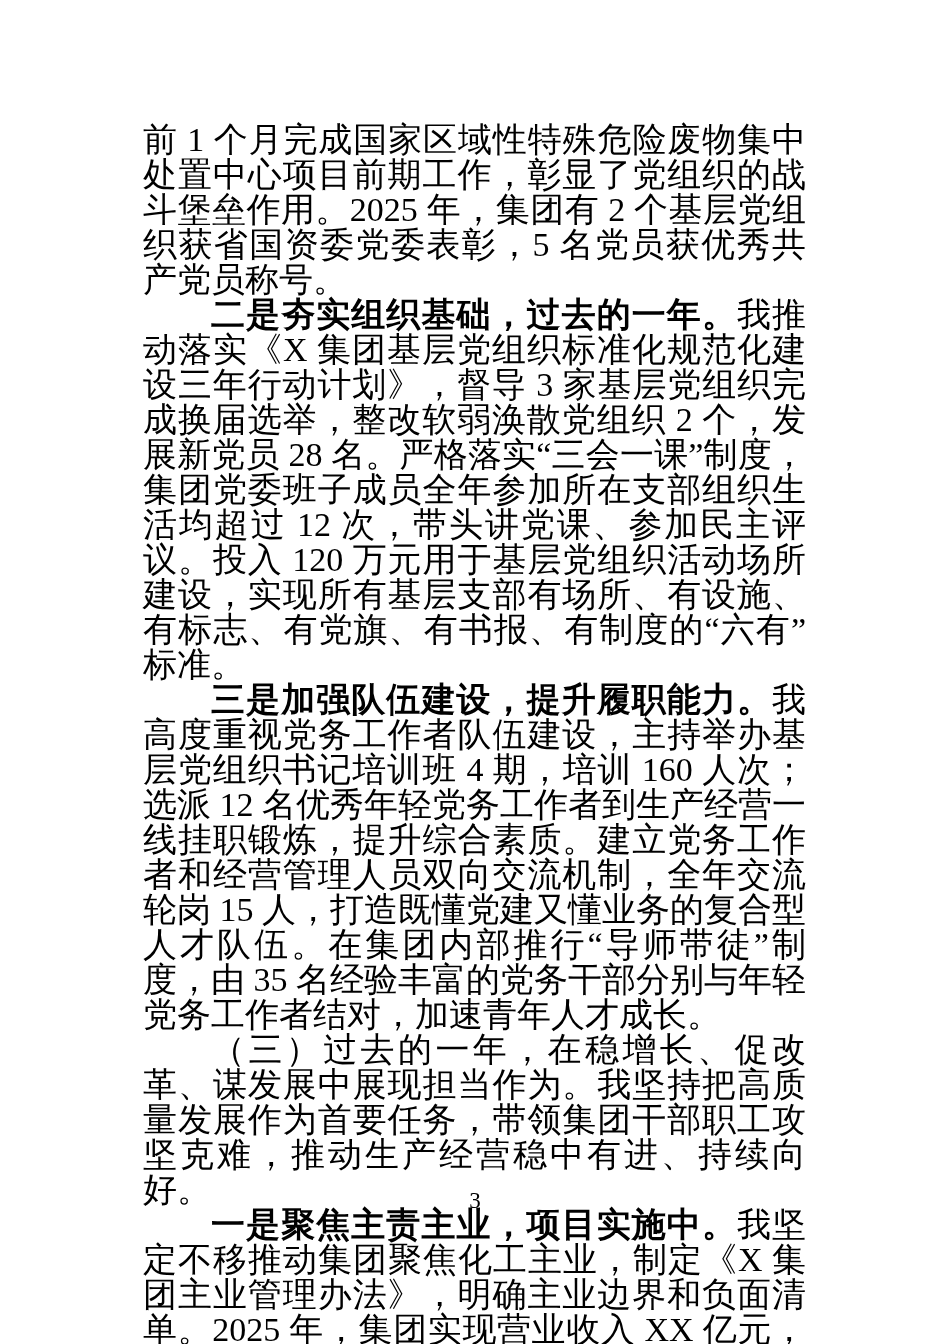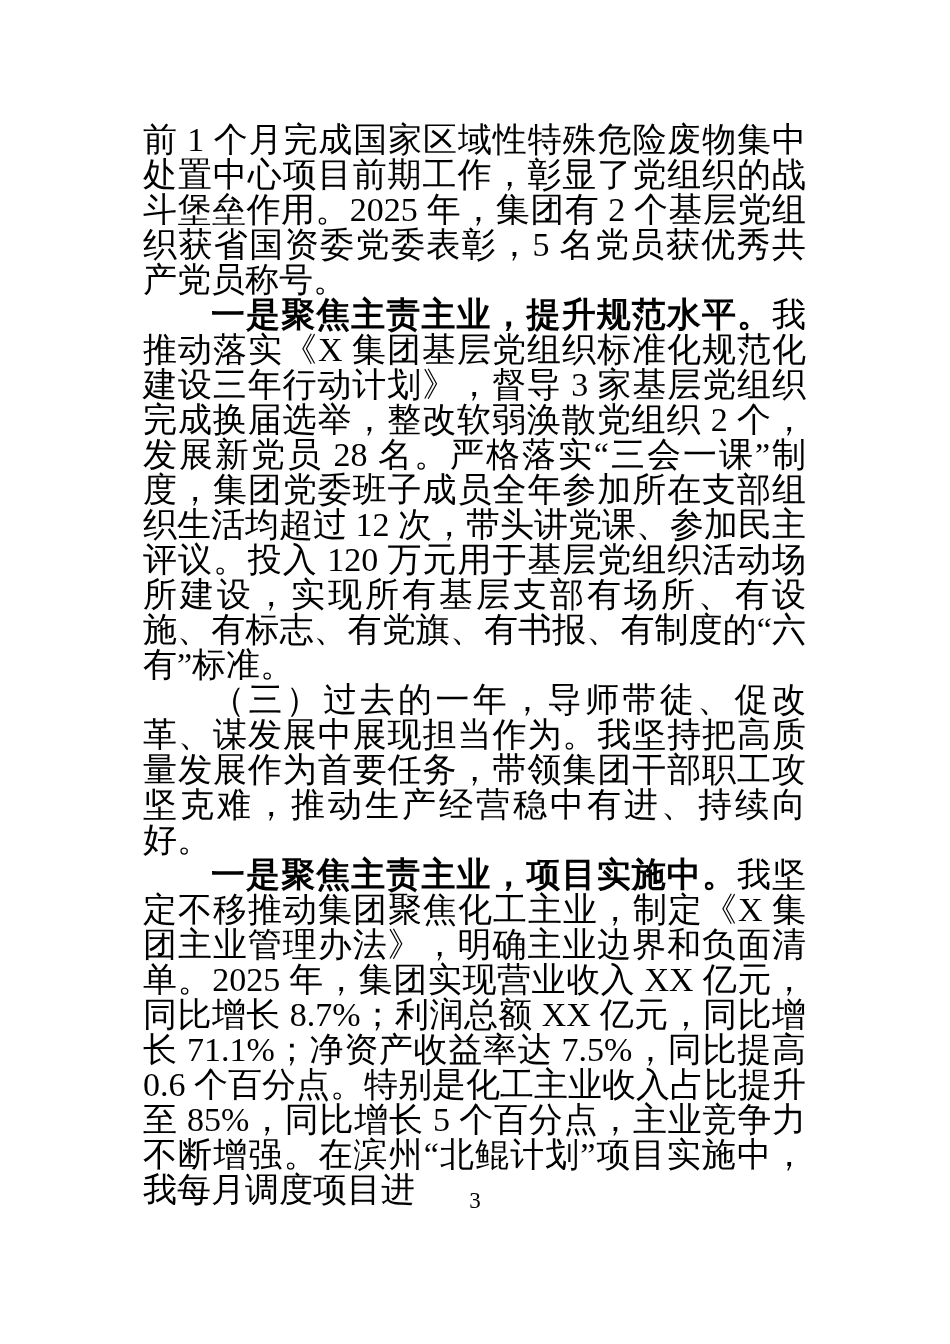--- a/index.html
+++ b/index.html
@@ -51,22 +51,23 @@
     color: #000000;
   }
 </style>
 </head>
 <body>
 
 <div class="page">
   <div class="body-text">
     <p class="no-indent"><span class="lead"></span><span>前 1 个月完成国家区域性特殊危险废物集中处置中心项目前期工作，彰显了党组织的战斗堡垒作用。2025 年，集团有 2 个基层党组织获省国资委党委表彰，5 名党员获优秀共产党员称号。</span></p>
 
-    <p><span class="lead">一是聚焦主责主业，提升规范水平。</span><span>我推动落实《X 集团基层党组织标准化规范化建设三年行动计划》，督导 3 家基层党组织完成换届选举，整改软弱涣散党组织 2 个，发展新党员 28 名。严格落实“三会一课”制度，集团党委班子成员全年参加所在支部组织生活均超过 12 次，带头讲党课、参加民主评议。投入 120 万元用于基层党组织活动场所建设，实现所有基层支部有场所、有设施、有标志、有党旗、有书报、有制度的“六有”标准。</span></p>
+    <p><span class="lead">二是夯实组织基础，过去的一年。</span><span>我推动落实《X 集团基层党组织标准化规范化建设三年行动计划》，督导 3 家基层党组织完成换届选举，整改软弱涣散党组织 2 个，发展新党员 28 名。严格落实“三会一课”制度，集团党委班子成员全年参加所在支部组织生活均超过 12 次，带头讲党课、参加民主评议。投入 120 万元用于基层党组织活动场所建设，实现所有基层支部有场所、有设施、有标志、有党旗、有书报、有制度的“六有”标准。</span></p>
 
+    <p><span class="lead">三是加强队伍建设，提升履职能力。</span><span>我高度重视党务工作者队伍建设，主持举办基层党组织书记培训班 4 期，培训 160 人次；选派 12 名优秀年轻党务工作者到生产经营一线挂职锻炼，提升综合素质。建立党务工作者和经营管理人员双向交流机制，全年交流轮岗 15 人，打造既懂党建又懂业务的复合型人才队伍。在集团内部推行“导师带徒”制度，由 35 名经验丰富的党务干部分别与年轻党务工作者结对，加速青年人才成长。</span></p>
 
-    <p><span class="lead"></span><span>（三）过去的一年，导师带徒、促改革、谋发展中展现担当作为。我坚持把高质量发展作为首要任务，带领集团干部职工攻坚克难，推动生产经营稳中有进、持续向好。</span></p>
+    <p><span class="lead"></span><span>（三）过去的一年，在稳增长、促改革、谋发展中展现担当作为。我坚持把高质量发展作为首要任务，带领集团干部职工攻坚克难，推动生产经营稳中有进、持续向好。</span></p>
 
     <p><span class="lead">一是聚焦主责主业，项目实施中。</span><span>我坚定不移推动集团聚焦化工主业，制定《X 集团主业管理办法》，明确主业边界和负面清单。2025 年，集团实现营业收入 XX 亿元，同比增长 8.7%；利润总额 XX 亿元，同比增长 71.1%；净资产收益率达 7.5%，同比提高 0.6 个百分点。特别是化工主业收入占比提升至 85%，同比增长 5 个百分点，主业竞争力不断增强。在滨州“北鲲计划”项目实施中，我每月调度项目进</span></p>
   </div>
 
   <div class="page-number">3</div>
 </div>
 
 </body></html>

